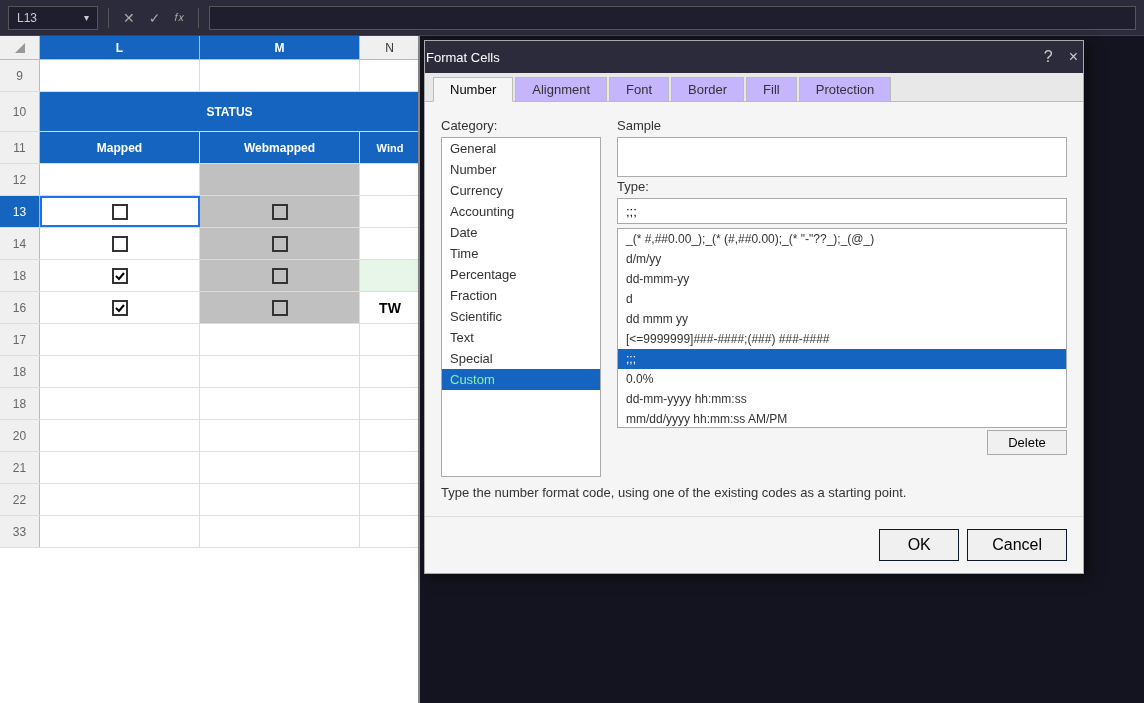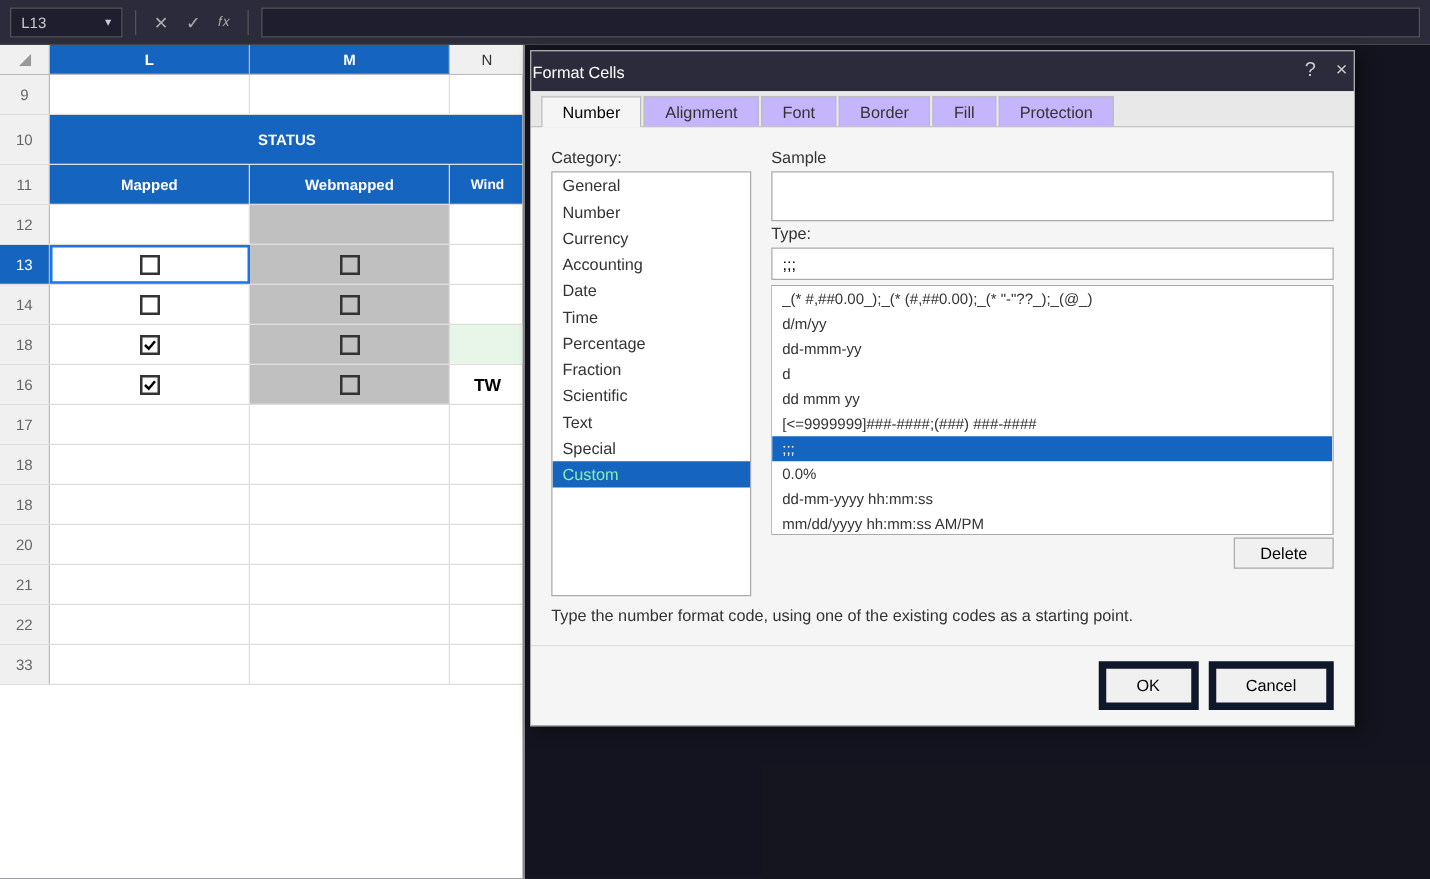--- a/index.html
+++ b/index.html
@@ -378,22 +378,22 @@
     .dialog-footer {
       padding: 12px 16px;
       display: flex;
       justify-content: flex-end;
       gap: 8px;
       border-top: 1px solid #ddd;
       background: #f5f5f5;
     }
     .footer-btn {
       padding: 6px 24px;
-      font-size: 13px;
-      border: 6px solid #0f172a;
+      font-size: 16px;
+      border: 1px solid #0f172a;
       background: #f0f0f0;
       cursor: pointer;
       min-width: 80px;
     }
     .footer-btn.primary {
       background: #f0f0f0;
     }
 
     
     ::-webkit-scrollbar { width: 12px; }

